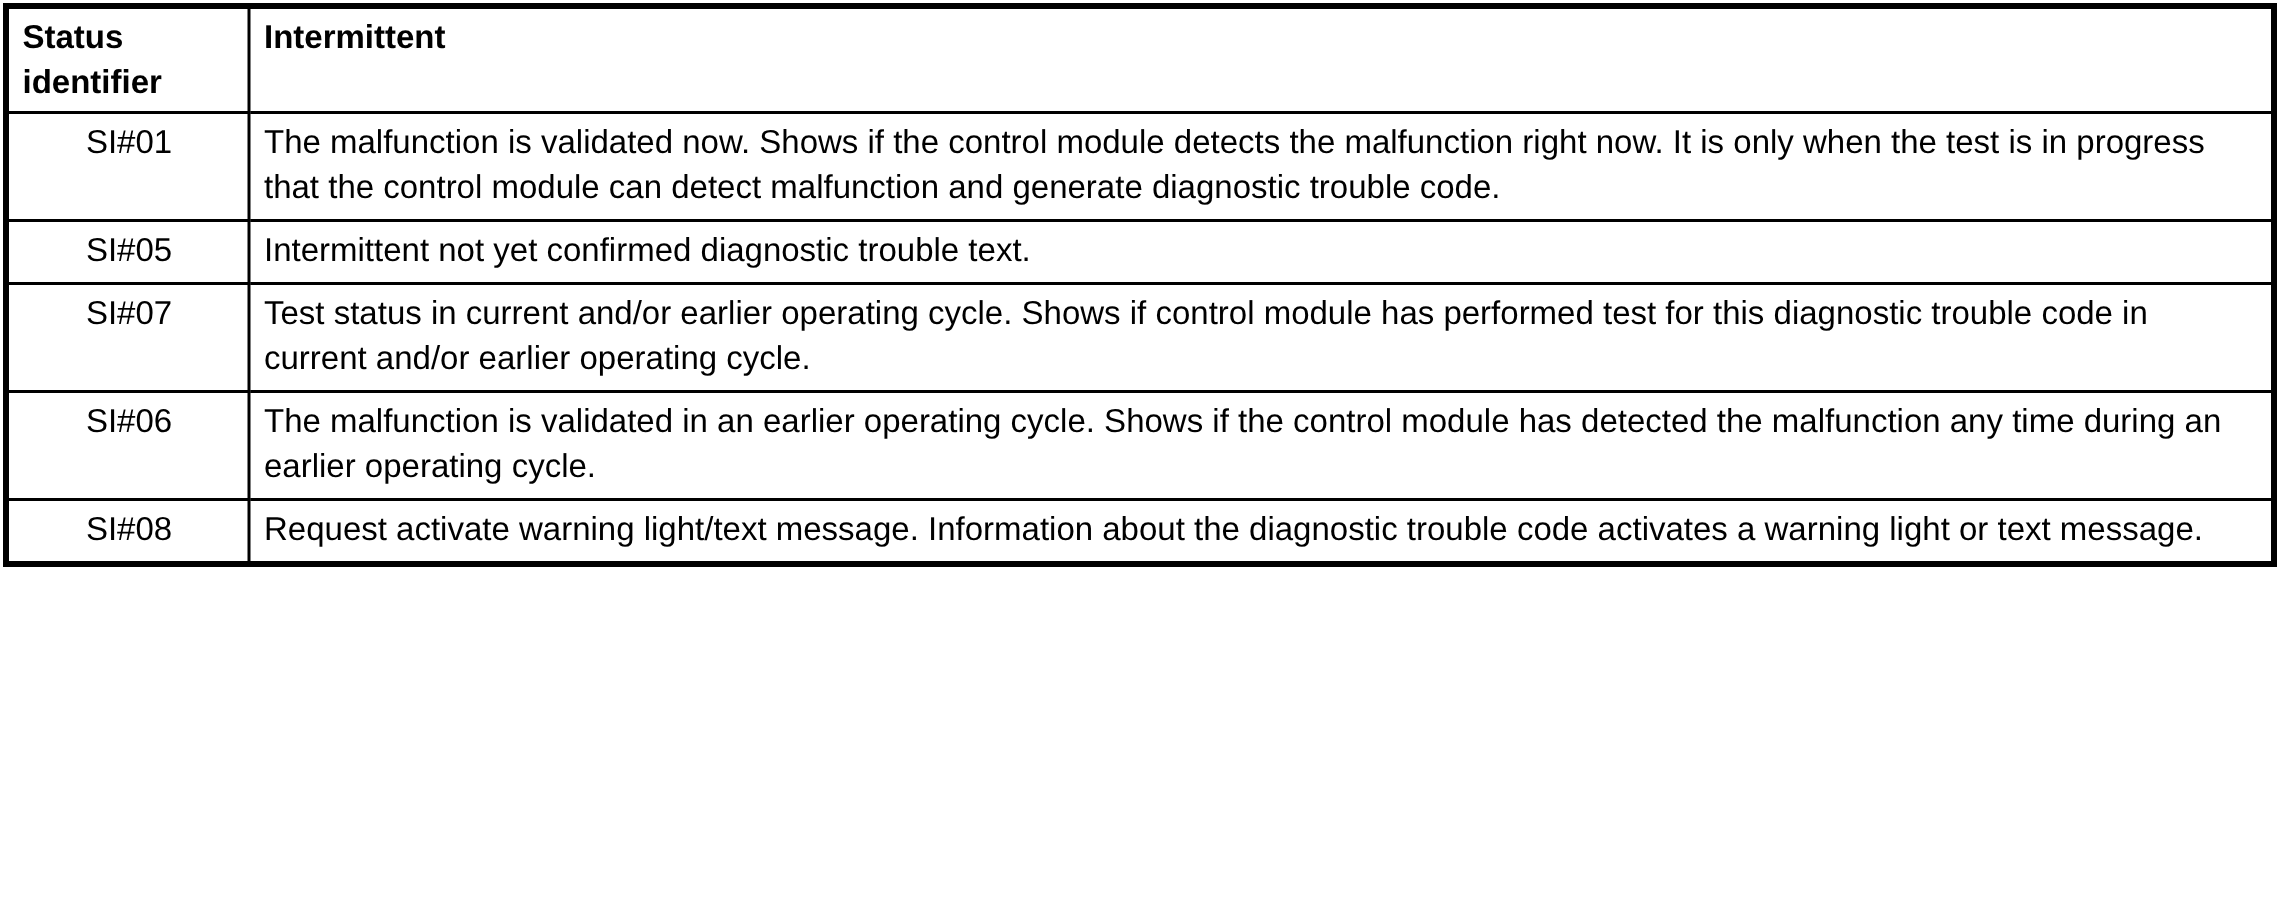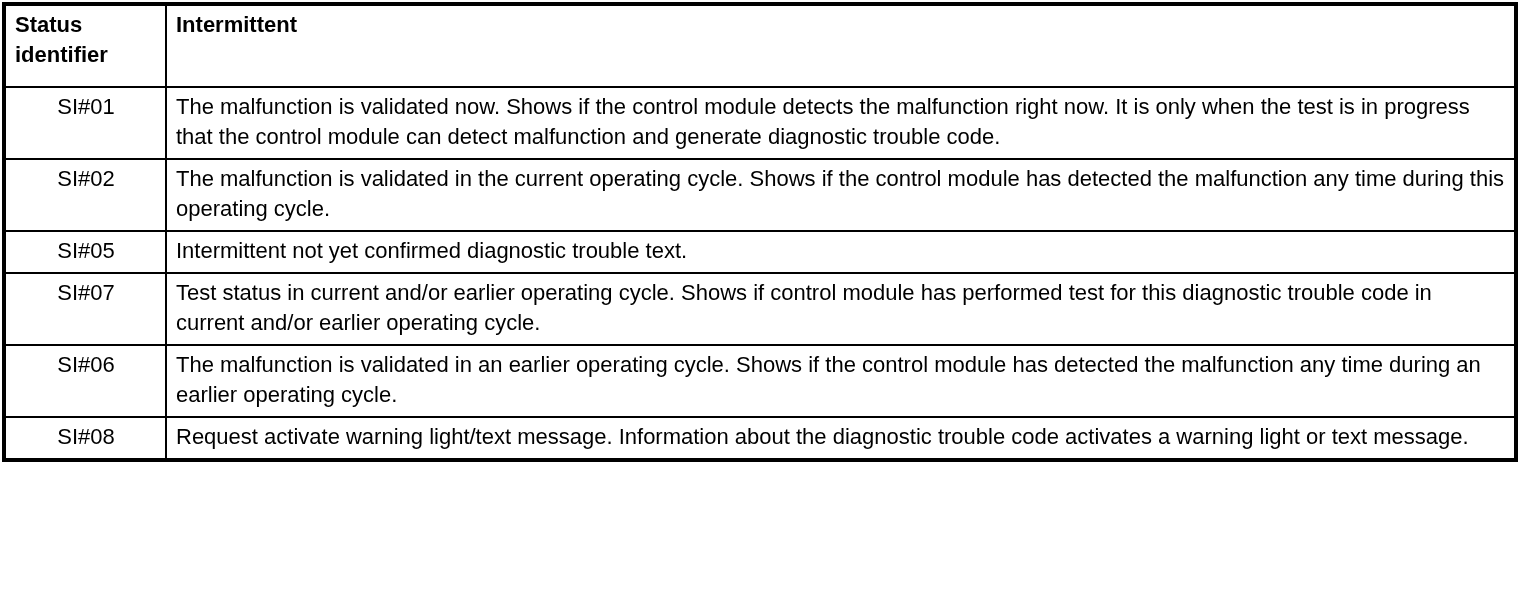--- a/index.html
+++ b/index.html
@@ -29,21 +29,21 @@
     border: 2px solid #000000;
     vertical-align: top;
     text-align: left;
     padding: 4px 8px 6px 9px;
     font-size: 22px;
     line-height: 30px;
     word-wrap: break-word;
   }
   th {
     font-weight: bold;
-    padding-bottom: 16px;
+    padding-bottom: 4px;
   }
   td.sid {
     white-space: nowrap;
     text-align: center;
   }
 </style>
 </head>
 <body>
 
 <div class="doc">
@@ -57,24 +57,20 @@
         <th>Status identifier</th>
         <th>Intermittent</th>
       </tr>
     </thead>
     <tbody>
   <tr>
     <td class="sid">SI#01</td>
     <td>The malfunction is validated now. Shows if the control module detects the malfunction right now. It is only when the test is in progress that the control module can detect malfunction and generate diagnostic trouble code.</td>
   </tr>
 
-  <tr>
-    <td class="sid">SI#02</td>
-    <td>The malfunction is validated in the current operating cycle. Shows if the control module has detected the malfunction any time during this operating cycle.</td>
-  </tr>
 
   <tr>
     <td class="sid">SI#05</td>
     <td>Intermittent not yet confirmed diagnostic trouble text.</td>
   </tr>
 
 
   <tr>
     <td class="sid">SI#07</td>
     <td>Test status in current and/or earlier operating cycle. Shows if control module has performed test for this diagnostic trouble code in current and/or earlier operating cycle.</td>

